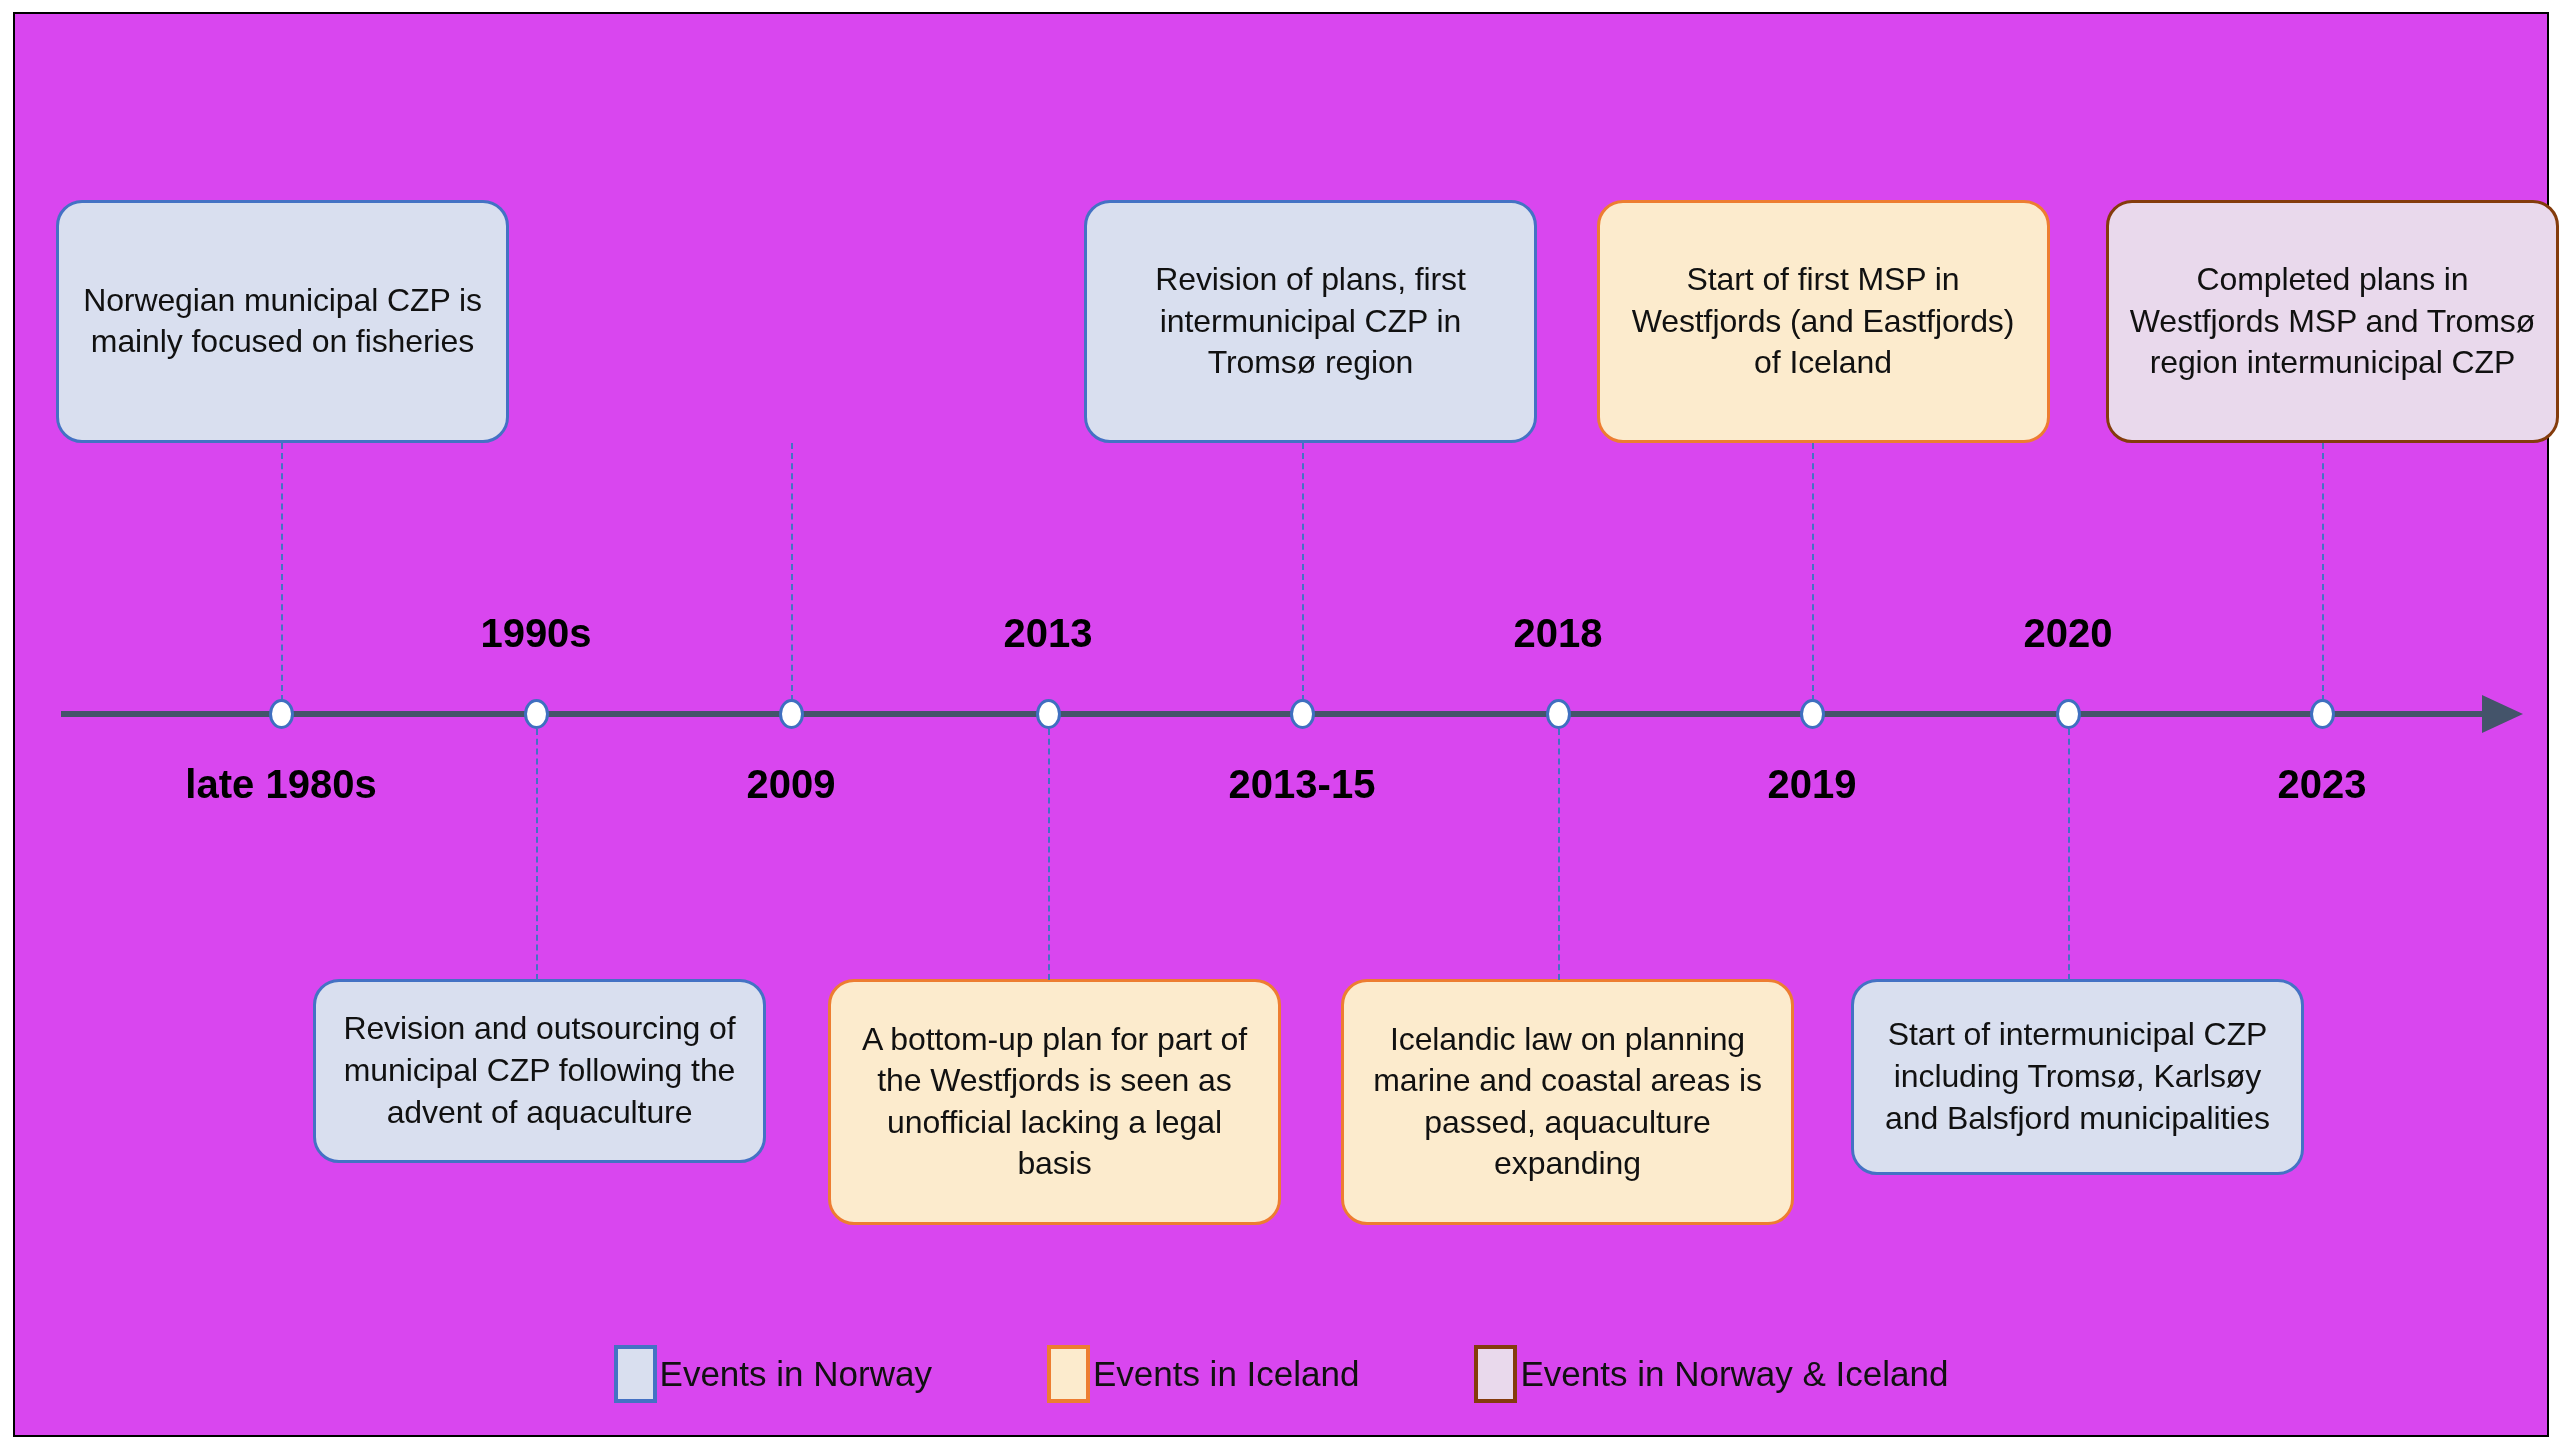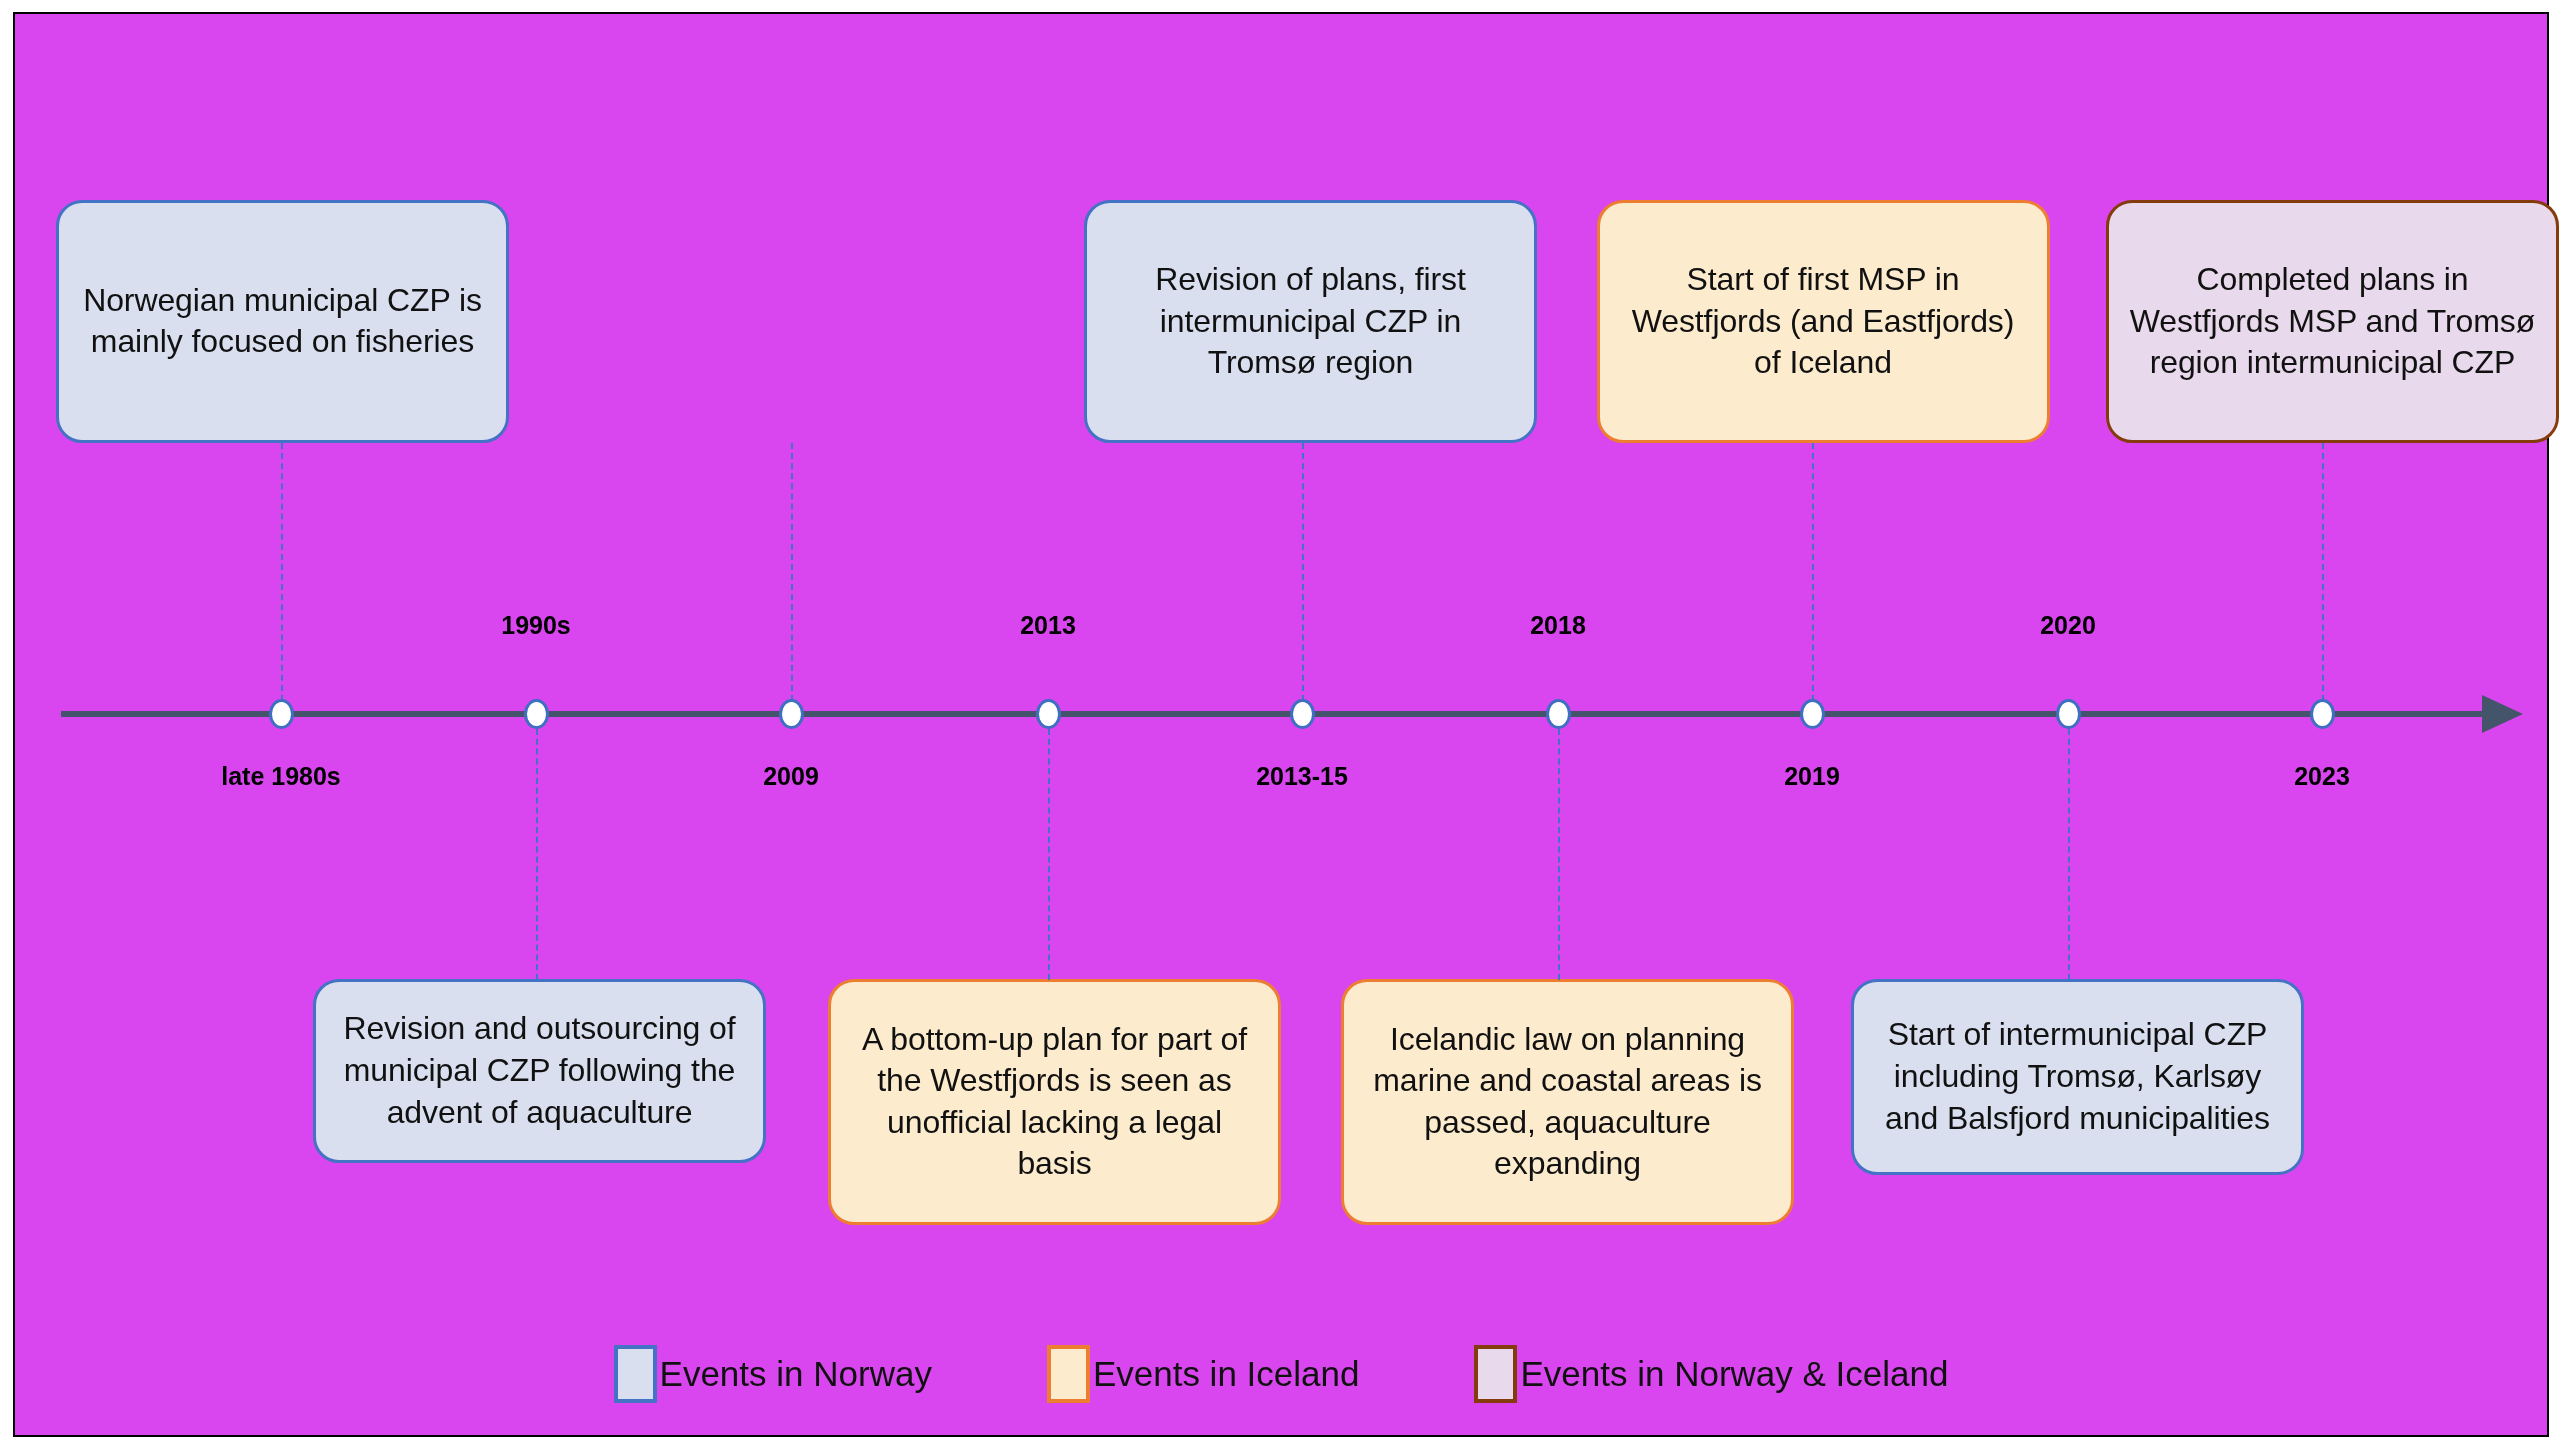--- a/index.html
+++ b/index.html
@@ -70,21 +70,21 @@
     width:25px;height:30px;
     margin-left:-12.5px;
     top:685px;
     border:3.3px solid #3F6FC0;
     border-radius:50%;
     background:#ffffff;
     box-sizing:border-box;
   }
   .yr{
     position:absolute;
-    font-size:25px;
+    font-size:40px;
     font-weight:bold;
     color:#000000;
     white-space:nowrap;
     transform:translateX(-50%);
   }
   .yr.above{top:597px;}
   .yr.below{top:748px;}
 
   
   #legend{

